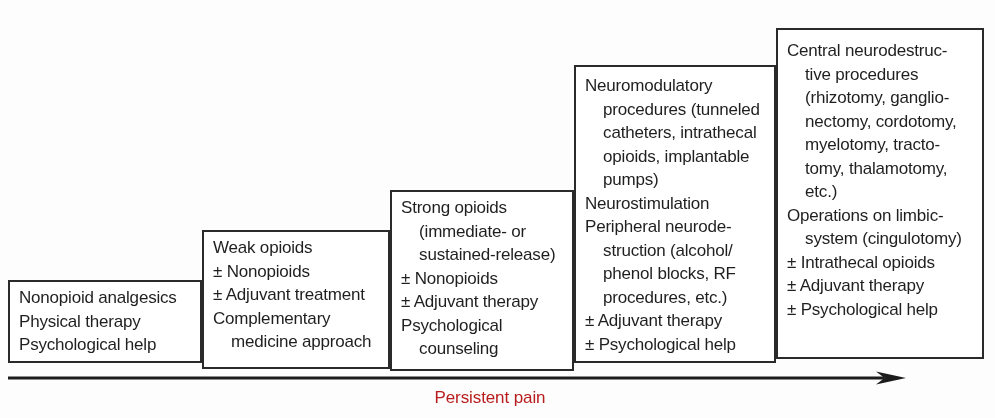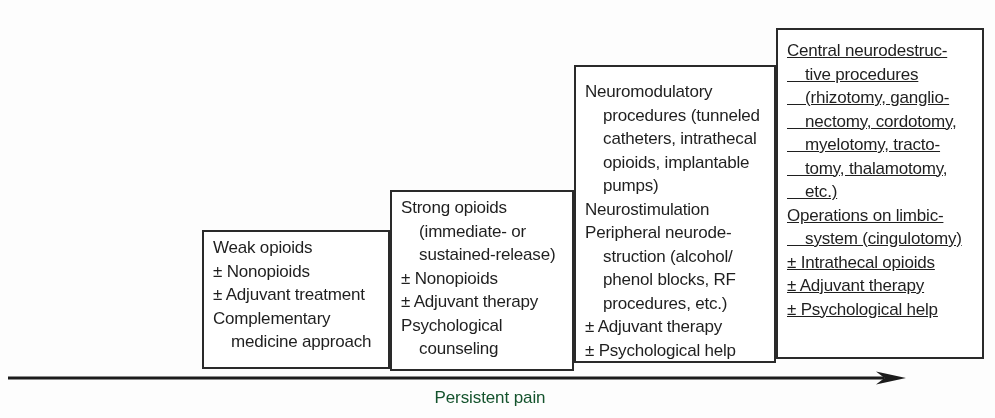--- a/index.html
+++ b/index.html
@@ -29,46 +29,51 @@
     letter-spacing: -0.2px;
     padding: 4px 2px 0 9px;
     color: #1f1f1f;
   }
   
   .step-1 { left: 8px;   top: 280px; width: 194px; height: 83px;  }
   .step-2 { left: 202px; top: 230px; width: 188px; height: 139px; }
   .step-3 { left: 390px; top: 190px; width: 184px; height: 181px; }
   .step-4 { left: 574px; top: 65px;  width: 202px; height: 298px; }
   .step-5 { left: 776px; top: 28px;  width: 208px; height: 331px; }
-  .step-4 .step-lines { padding-top: 13px; }
-  .step-5 .step-lines { padding-top: 9px; text-decoration: underline; }
+  .step-4 .step-lines { padding-top: 7px; }
+  .step-5 .step-lines { padding-top: 9px; }
 
   .axis-arrow {
     position: absolute;
     left: 8px;
     top: 369px;
     width: 900px;
     height: 18px;
   }
   .axis-label {
     position: absolute;
     left: 0;
     top: 388px;
     width: 980px;
     text-align: center;
     font-size: 17px;
     letter-spacing: -0.1px;
-    color: #14532d;
+    color: #b91c1c;
   }
 </style>
 </head>
 <body>
 
 <div class="figure">
 
+  <div class="step-box step-1">
+    <div class="step-lines">Nonopioid analgesics
+Physical therapy
+Psychological help</div>
+  </div>
 
   <div class="step-box step-2">
     <div class="step-lines">Weak opioids
 ± Nonopioids
 ± Adjuvant treatment
 Complementary
     medicine approach</div>
   </div>
 
   <div class="step-box step-3">

